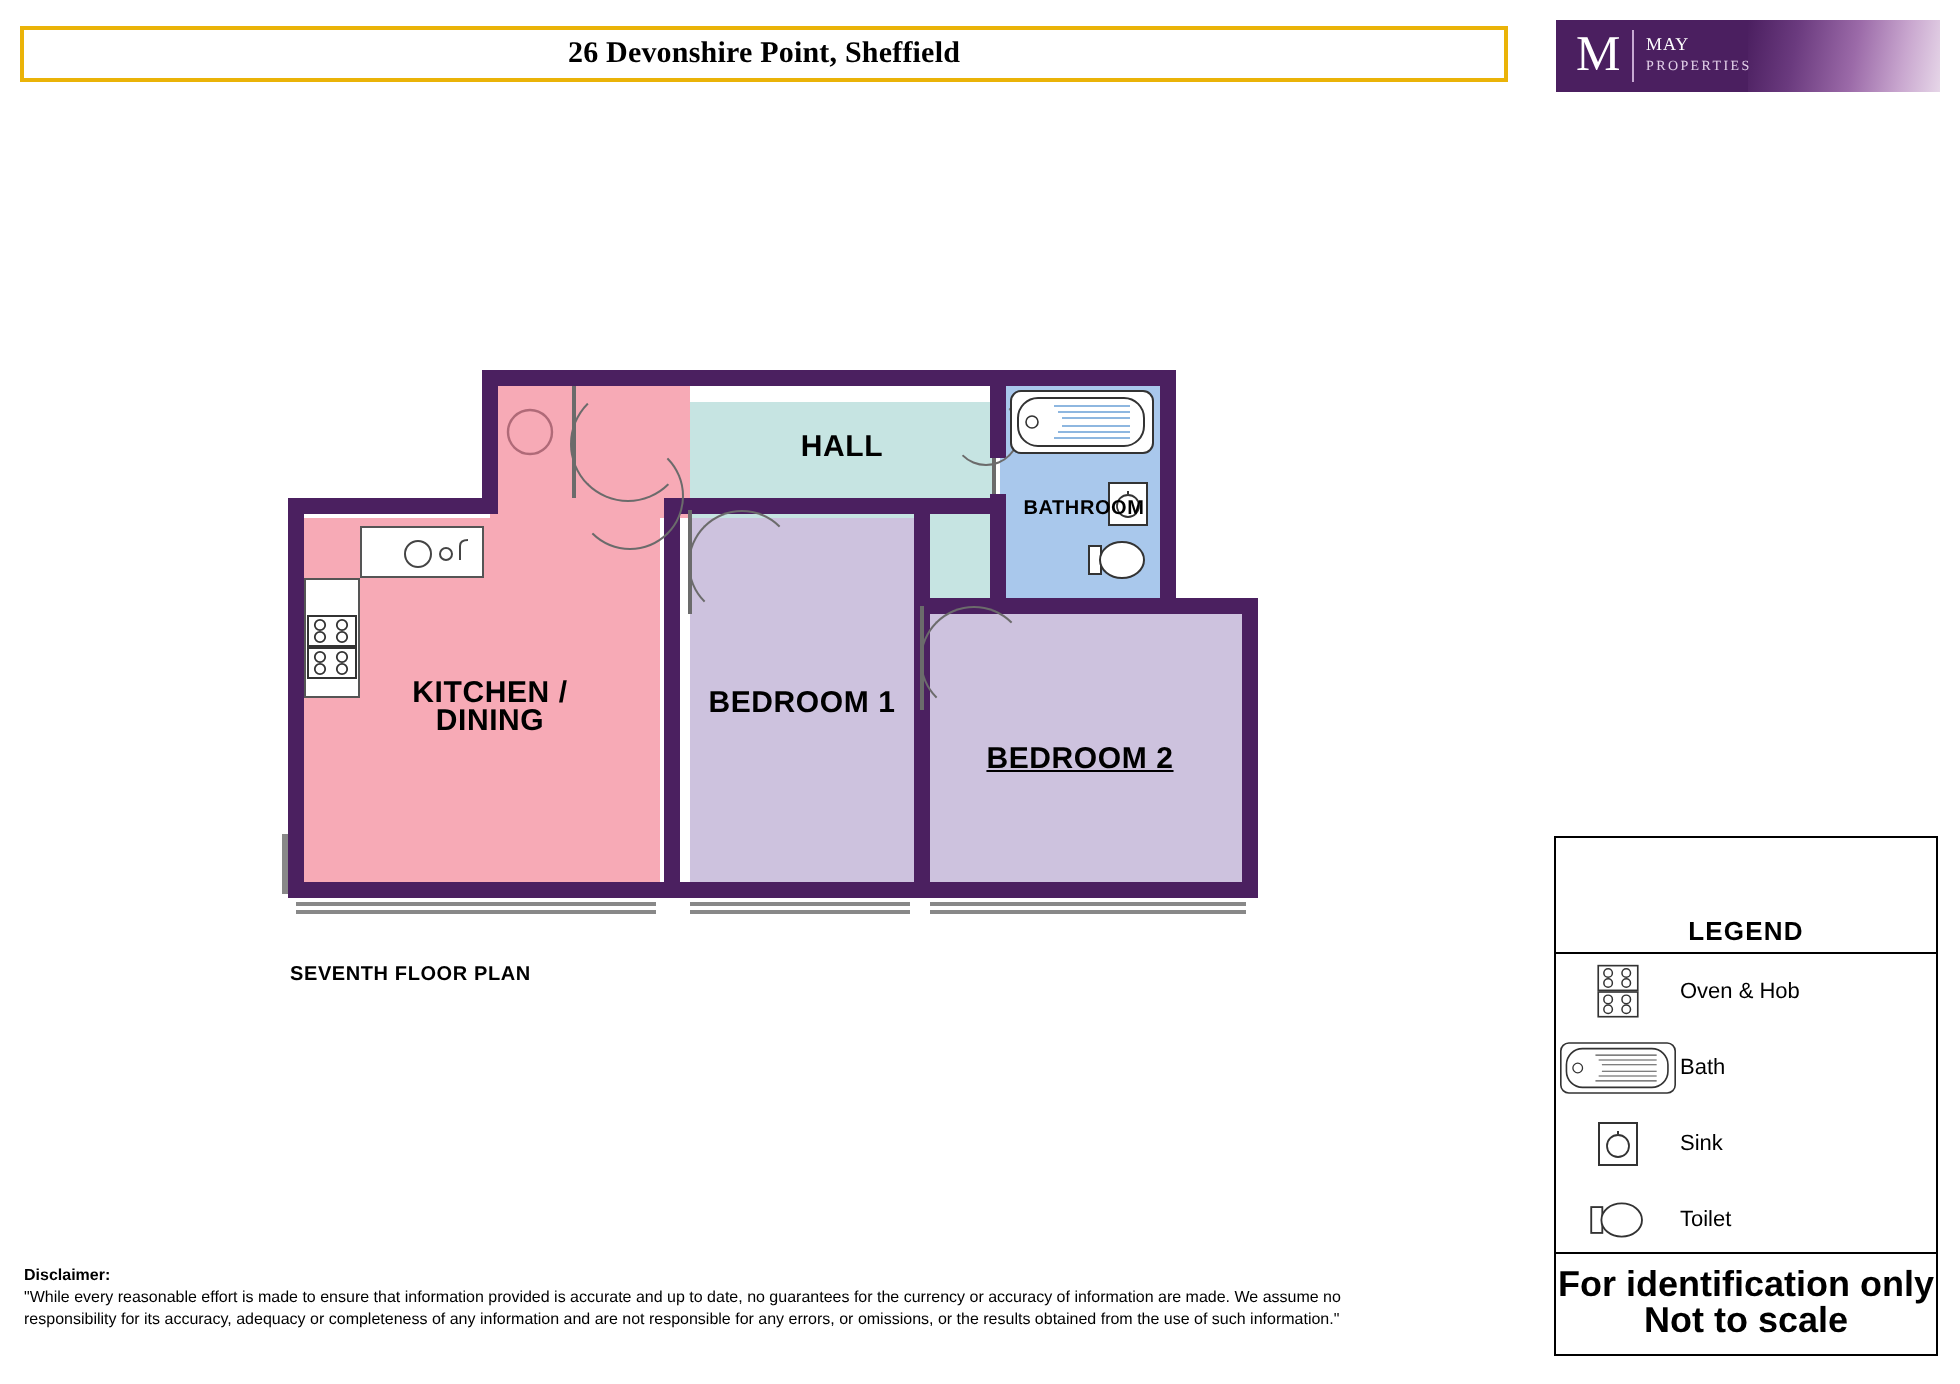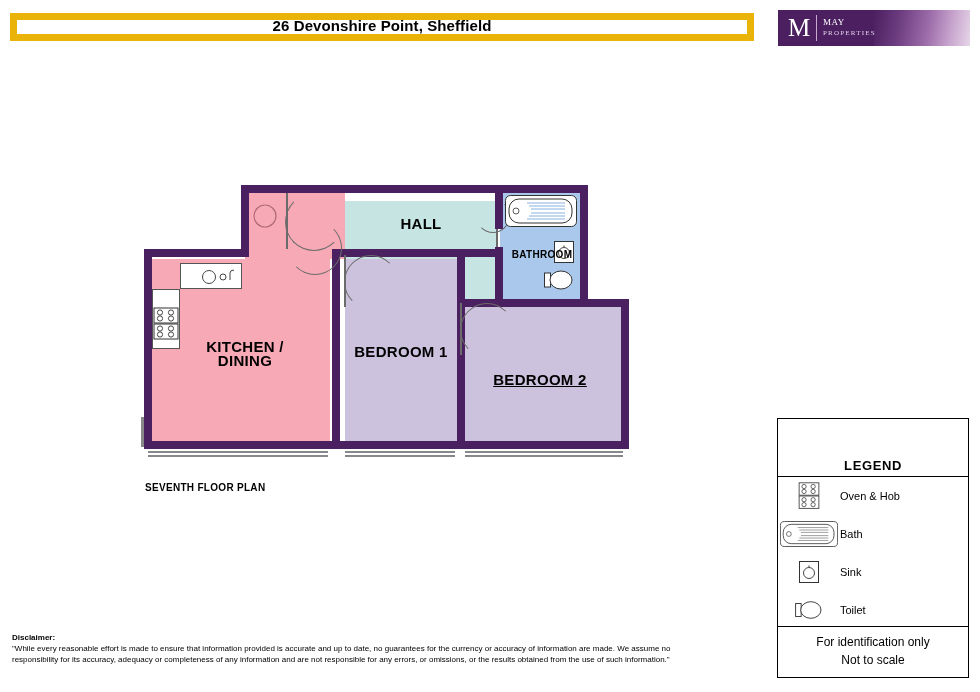--- a/index.html
+++ b/index.html
@@ -16,25 +16,26 @@
     overflow: hidden;
   }
 
   
   #title-box {
     position: absolute;
     left: 10px;
     top: 13px;
     width: 744px;
     height: 28px;
-    border: 7px solid #eab308;
+    border: 2px solid #eab308;
     box-sizing: border-box;
     display: flex;
-    align-items: flex-end;
+    align-items: center;
     justify-content: center;
+    font-family: Liberation Serif, serif;
   }
   #title-text {
     font-size: 15px;
     font-weight: bold;
     letter-spacing: 0.1px;
   }
 
   
   #logo-box {
     position: absolute;
@@ -183,22 +184,22 @@
     position: absolute;
     left: 0;
     bottom: 0;
     width: 100%;
     border-top: 1px solid #000;
     box-sizing: border-box;
     padding: 6px 0 8px 0;
     text-align: center;
   }
   #legend-footer div {
-    font-size: 12px;
-    font-weight: normal;
+    font-size: 18px;
+    font-weight: bold;
     line-height: 18px;
   }
 
   
   #disclaimer {
     position: absolute;
     left: 12px;
     top: 632px;
     width: 745px;
   }

